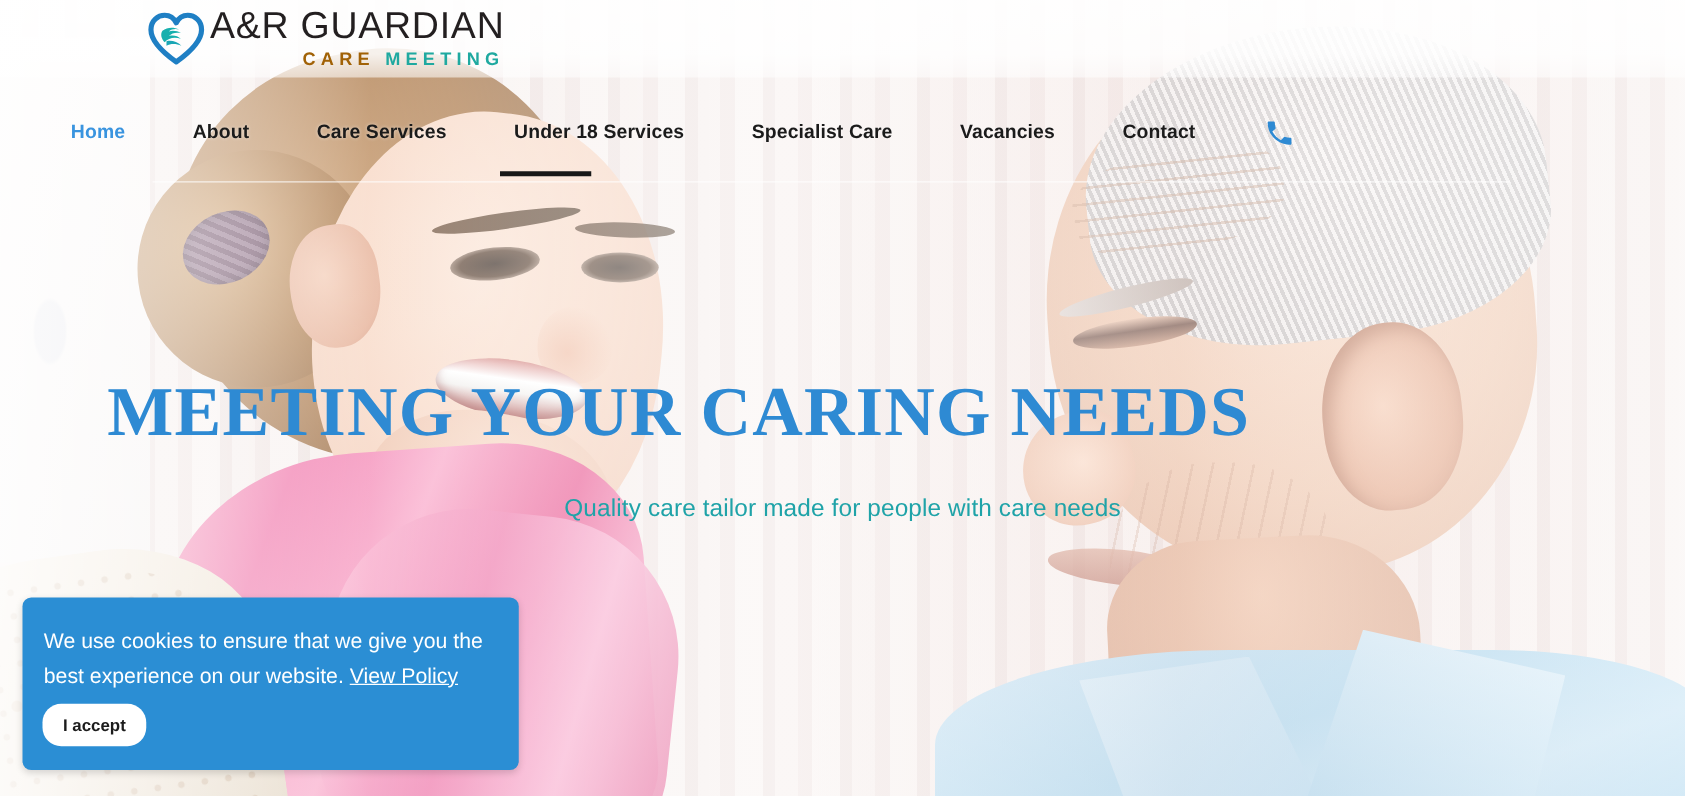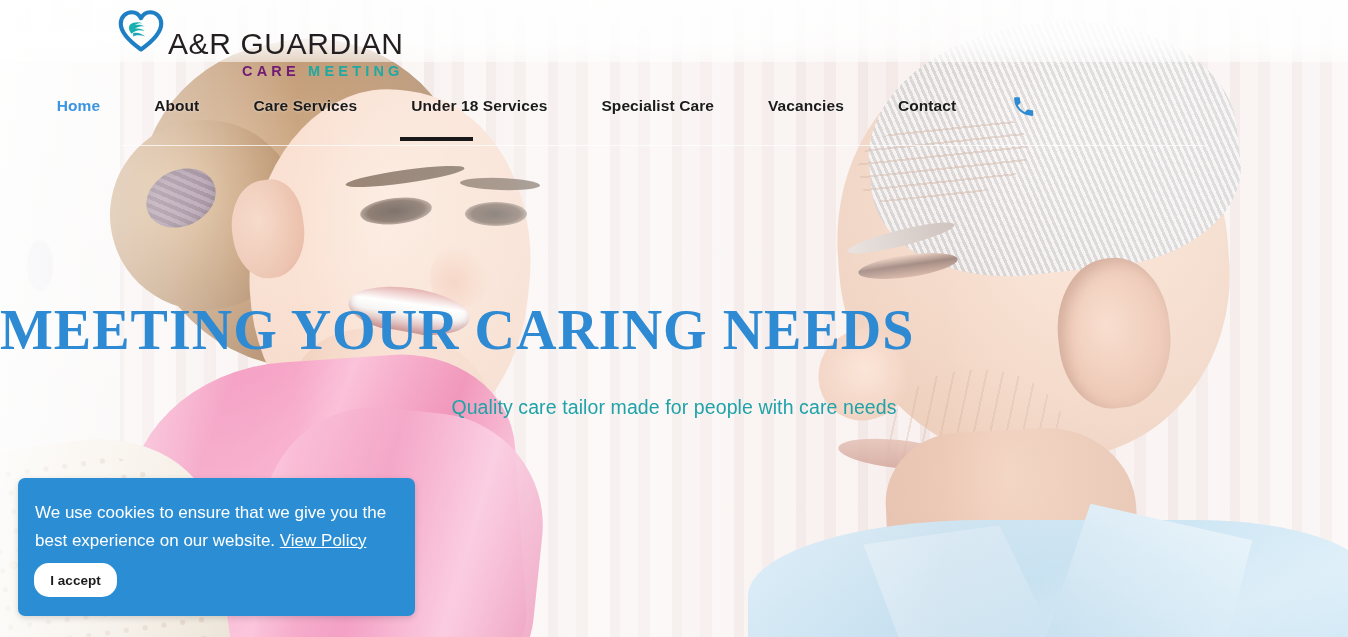--- a/index.html
+++ b/index.html
@@ -241,32 +241,32 @@
     position:absolute; left:0; top:0; width:1348px; height:62px;
     background:linear-gradient(180deg, rgba(255,255,255,.93) 0%, rgba(255,255,255,.86) 70%, rgba(255,255,255,.55) 100%);
     z-index:20;
   }
   .logo {
     position:absolute; left:118px; top:6px;
     display:flex; align-items:flex-start; gap:4px;
     z-index:21;
   }
   .logo-mark { width:46px; height:46px; margin-top:3px; flex:0 0 auto; }
-  .logo-text { display:flex; flex-direction:column; line-height:1;margin-top:23px; }
+  .logo-text { display:flex; flex-direction:column; line-height:1; }
   .logo-main {
     font-family:"Liberation Sans", sans-serif;
     font-size:30px; letter-spacing:.6px; color:#231f20; font-weight:400;
     white-space:nowrap;
   }
   .logo-sub {
     font-family:"Liberation Sans", sans-serif;
     font-size:14.5px; font-weight:bold; letter-spacing:4.2px;
     margin-top:5px; align-self:flex-end; white-space:nowrap;
   }
-  .logo-sub .care { color:#701a75; }
+  .logo-sub .care { color:#a16207; }
   .logo-sub .services { color:#1fa9a0; }
 
   
   .nav {
     position:absolute; left:0; top:86px; width:1084px; height:40px;
     display:flex; align-items:center; justify-content:center;
     z-index:22;
   }
   .nav-inner { display:flex; align-items:center; gap:0; }
   .nav-item {
@@ -282,21 +282,21 @@
     background:#181818; z-index:22;
   }
   .nav-sep {
     position:absolute; left:122px; top:145px; width:1086px; height:1px;
     background:rgba(255,255,255,.75); z-index:21;
   }
 
   
   .hero-title {
     position:absolute; top:302px; left:0; width:1086px;
-    text-align:left; z-index:15;
+    text-align:center; z-index:15;
     font-family:"Liberation Serif", serif;
     font-size:56px; line-height:1; color:#2e8ad3; letter-spacing:1px;
     white-space:nowrap;
   }
   .hero-sub {
     position:absolute; top:396px; left:0; width:1348px;
     text-align:center; z-index:15;
     font-size:19.5px; color:#1fa3a8; letter-spacing:.1px;
   }
 

